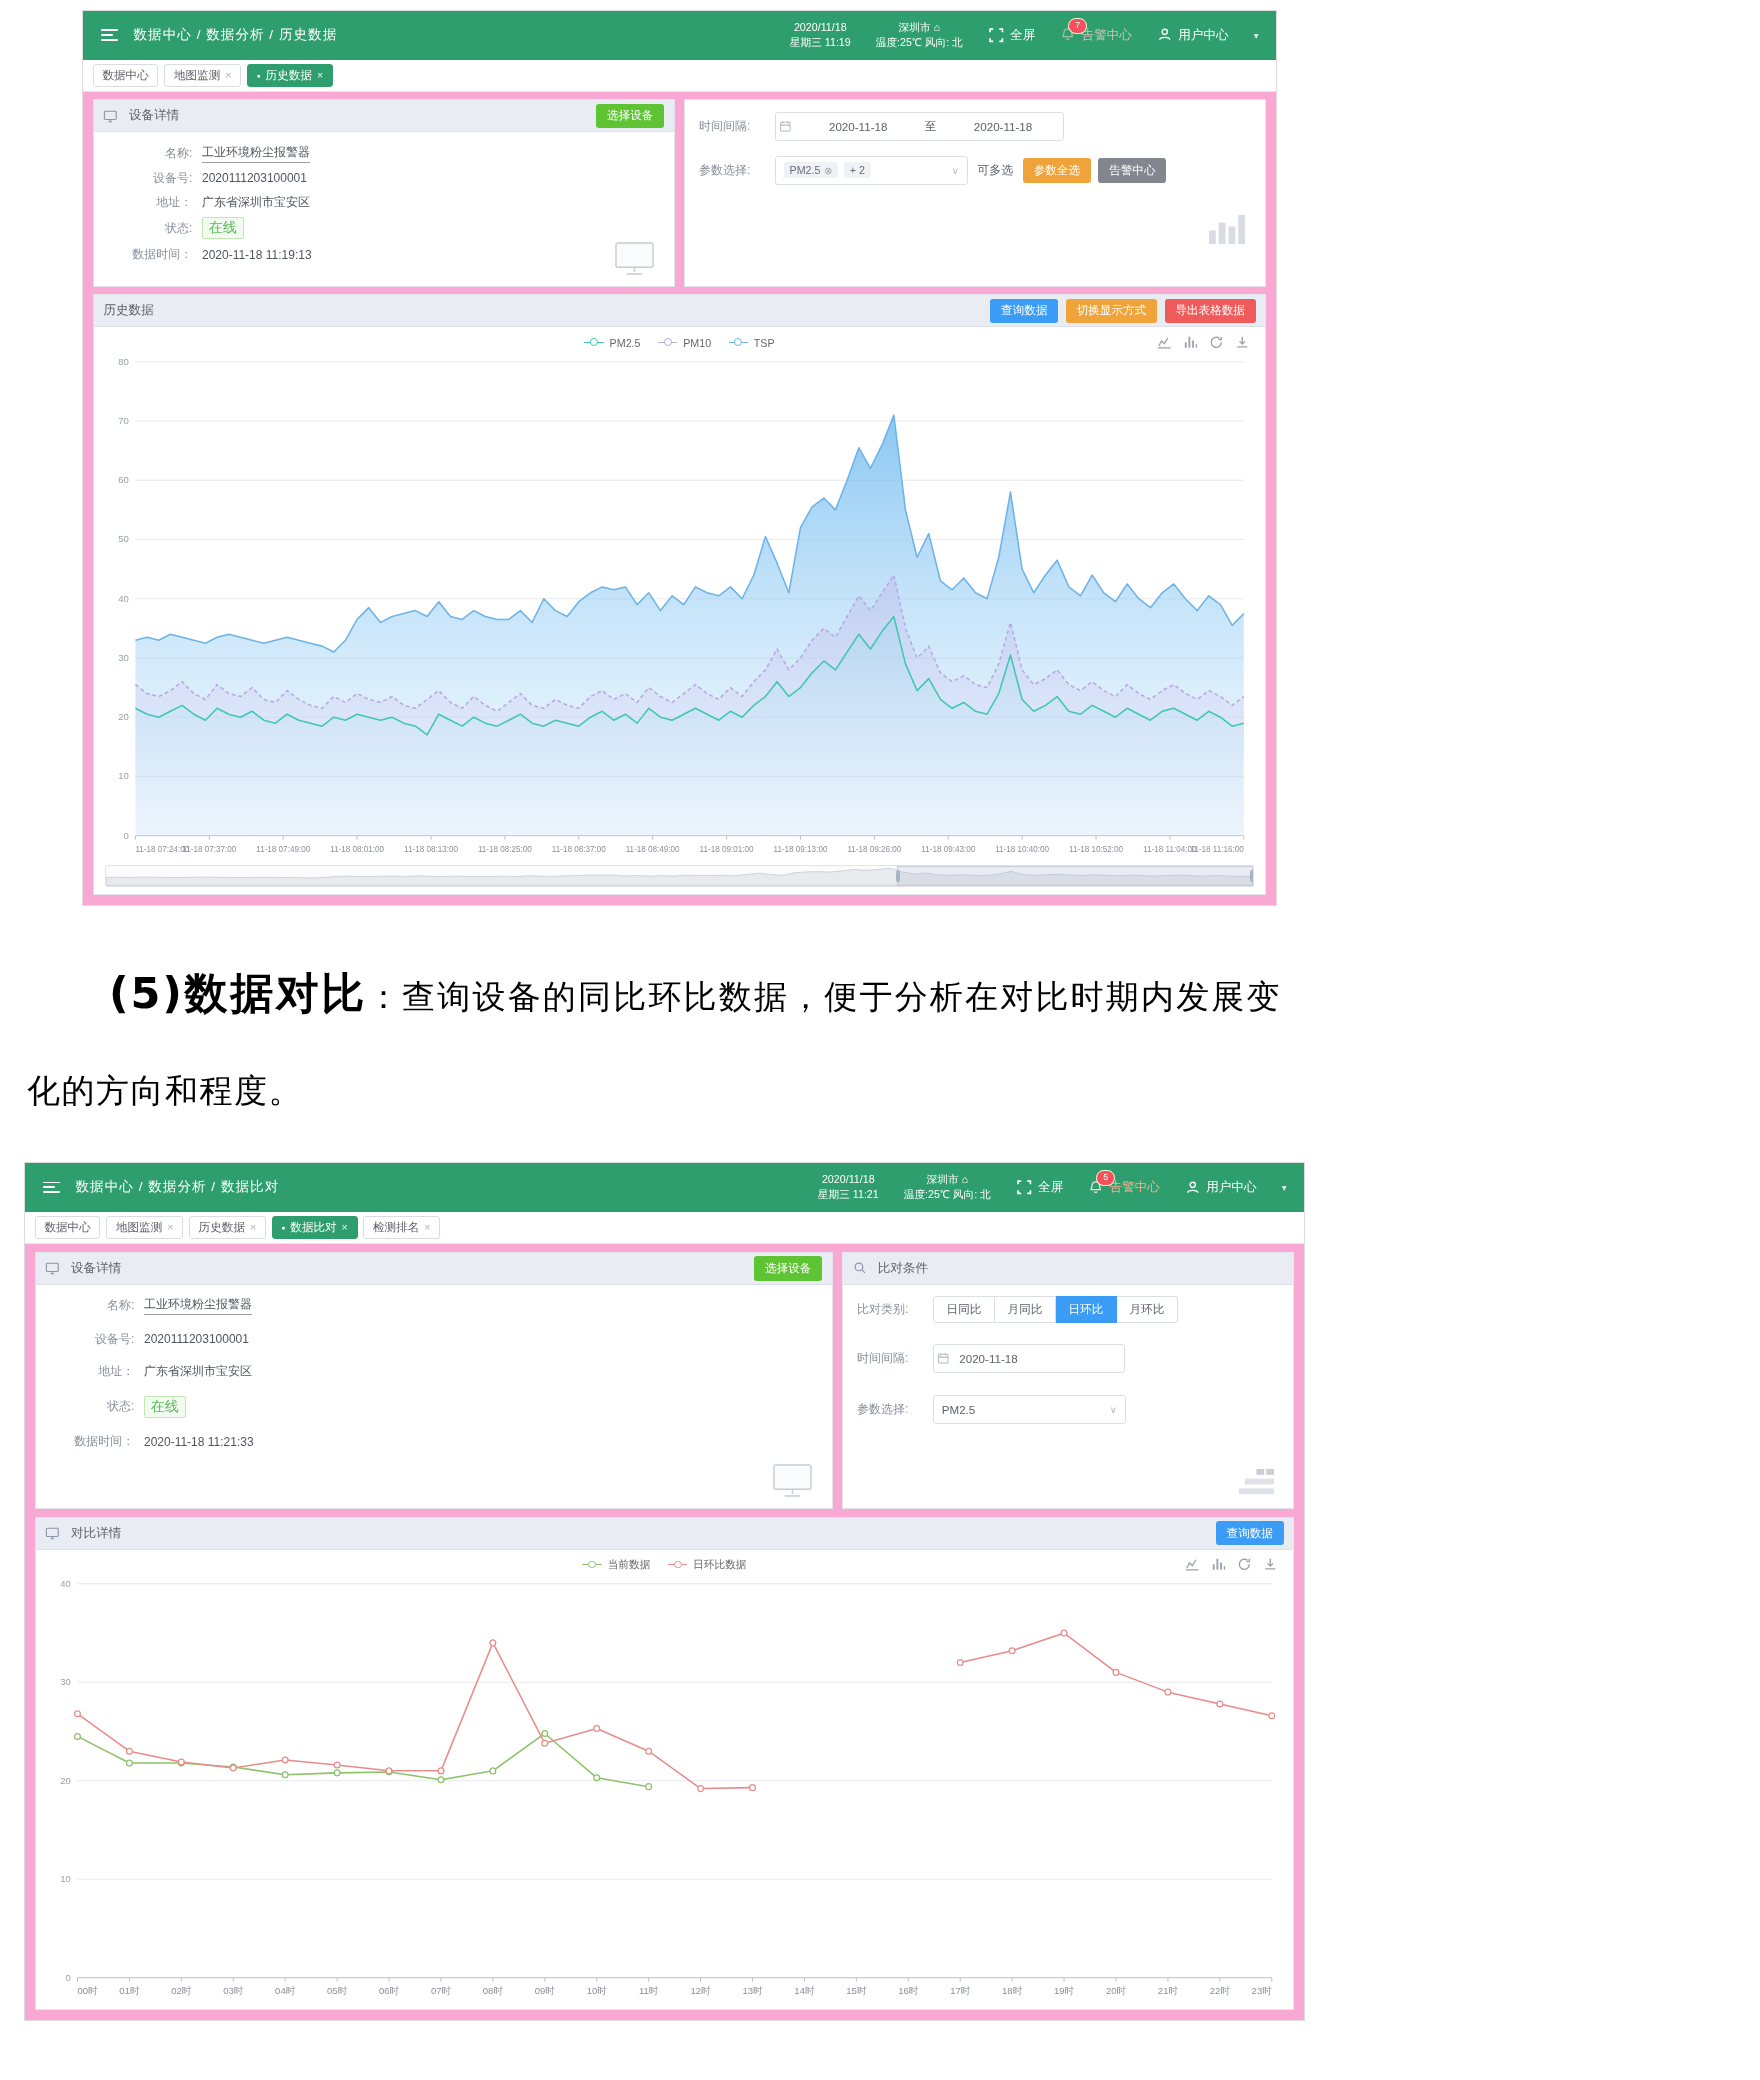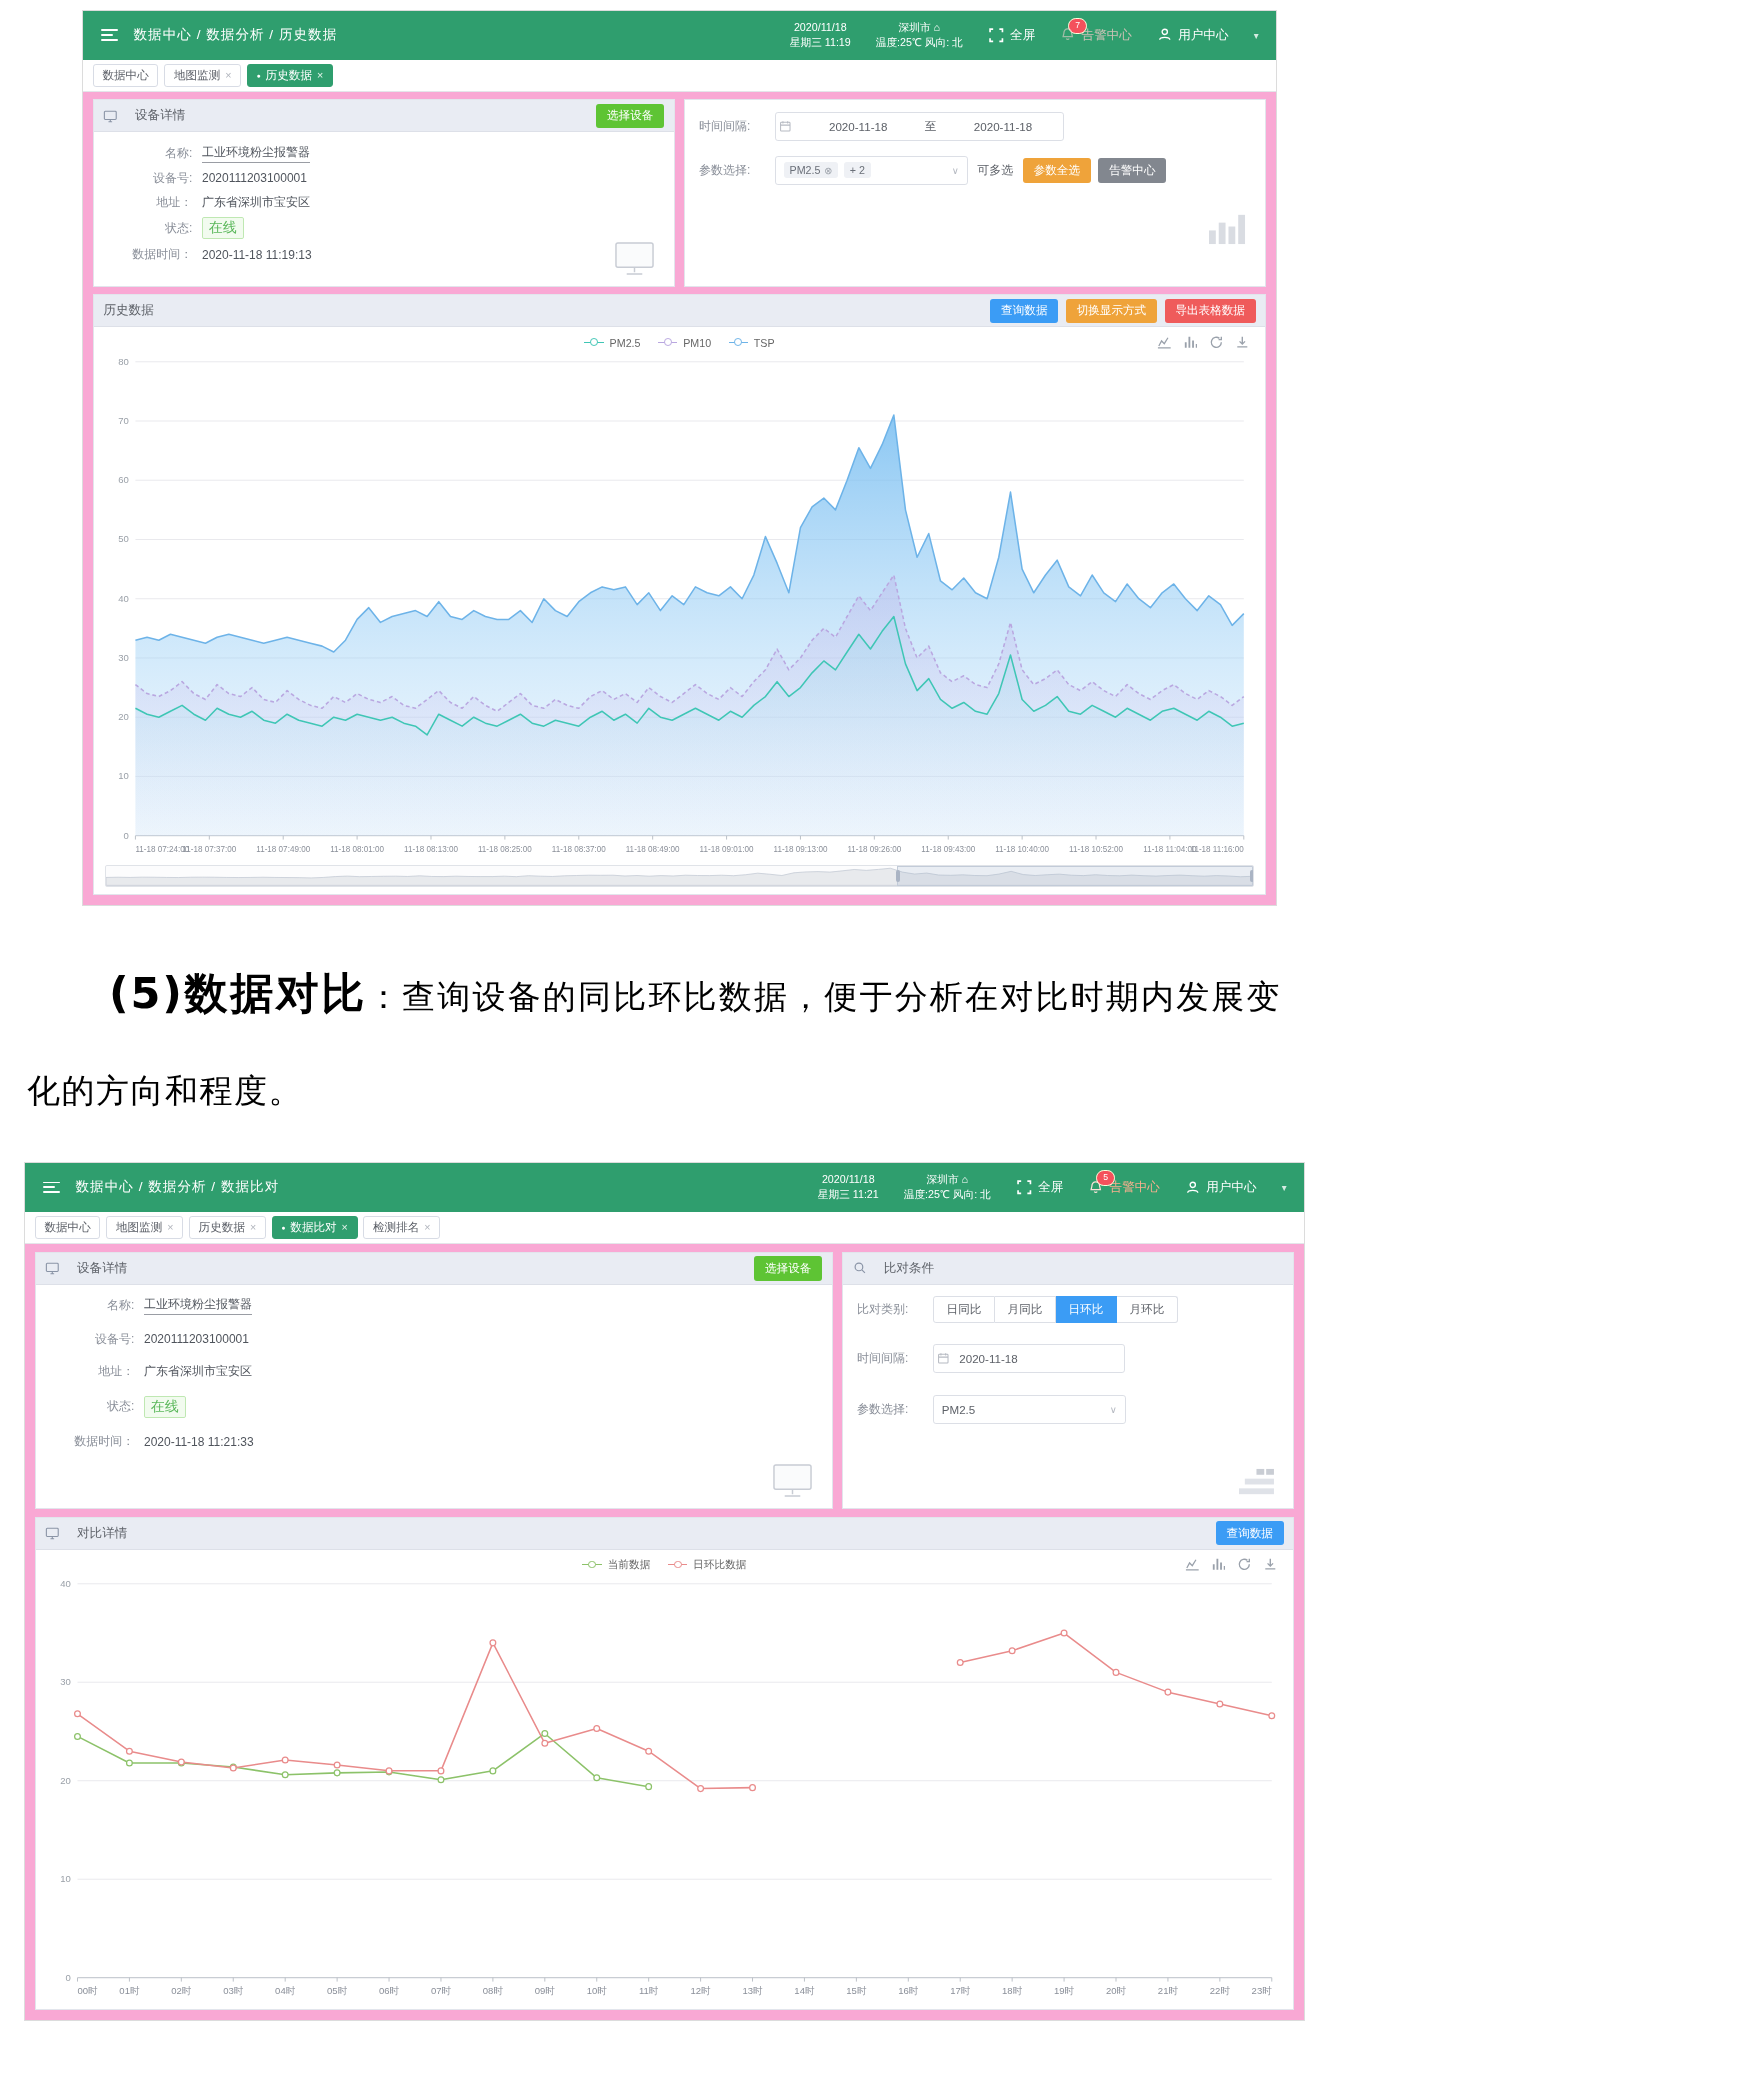--- a/index.html
+++ b/index.html
@@ -24,21 +24,21 @@
   .tabrow{height:31px;background:#fff;border-bottom:1px solid #e4e6ea;display:flex;align-items:center;padding:0 9.7px;gap:5.8px;}
   .tab{font-size:11.6px;color:#5a5e66;border:1px solid #d8dce5;background:#fff;padding:2.9px 8.7px;border-radius:2.9px;display:inline-flex;align-items:center;gap:4.9px;cursor:pointer;}
   .tab .x{font-style:normal;color:#b0b4bc;font-size:10.7px;}
   .tab .dot{font-style:normal;font-size:6.8px;}
   .tab.active{background:#2f9e6e;border-color:#2f9e6e;color:#fff;}
   .tab.active .x{color:#e6f5ec;}
   
   .content{padding:7.8px 9.7px 9.7px;}
   .prow{display:flex;gap:9.7px;}
   .panel{background:#fff;border:1px solid #e2e5ec;box-sizing:border-box;}
-  .phd{height:31px;background:#e9ecf3;border-bottom:1px solid #dde0e8;display:flex;align-items:center;padding:0 9.7px;gap:17px;}
+  .phd{height:31px;background:#e9ecf3;border-bottom:1px solid #dde0e8;display:flex;align-items:center;padding:0 9.7px;gap:11px;}
   .phd .ptitle{font-size:12.6px;color:#5d6168;}
   .phd .hint{font-size:11.6px;color:#f25f5f;font-weight:bold;margin-left:1.9px;}
   .pbd{position:relative;padding:11.6px 13.6px;}
   .frow{display:flex;align-items:center;font-size:12px;}
   .flabel{width:85px;text-align:right;color:#8a8f99;margin-right:9.7px;flex-shrink:0;}
   .fvalue{color:#4f545c;}
   .fvalue.link{border-bottom:1px solid #9a9da4;padding-bottom:1px;}
   .badge-online{display:inline-block;font-size:14px;color:#5cb85c;background:#f2fbef;border:1px solid #bfe8b2;border-radius:1.9px;padding:1px 5.8px;}
   .btn{display:inline-block;color:#fff;font-size:11.6px;border:none;border-radius:2.9px;padding:4.9px 10.7px;cursor:pointer;white-space:nowrap;}
   .btn.green{background:#5ec434;}

